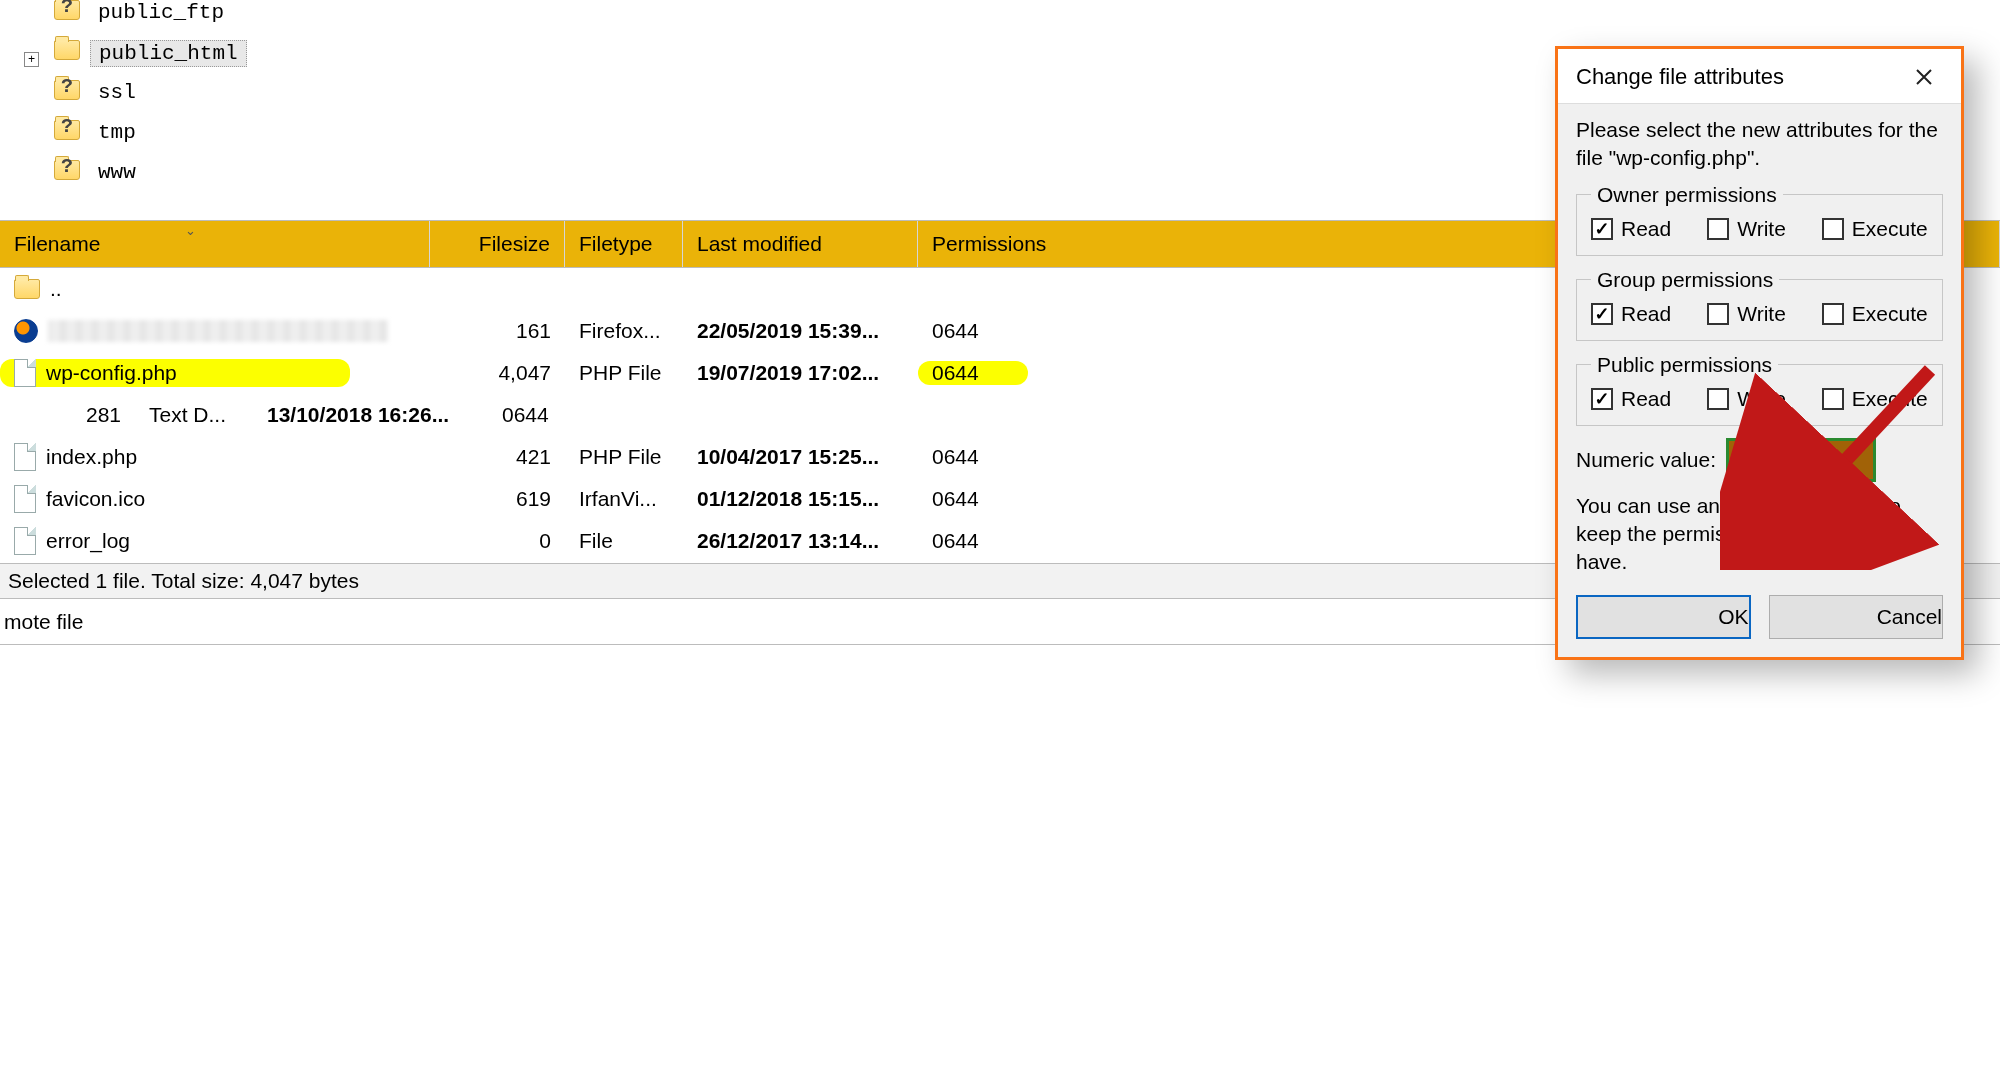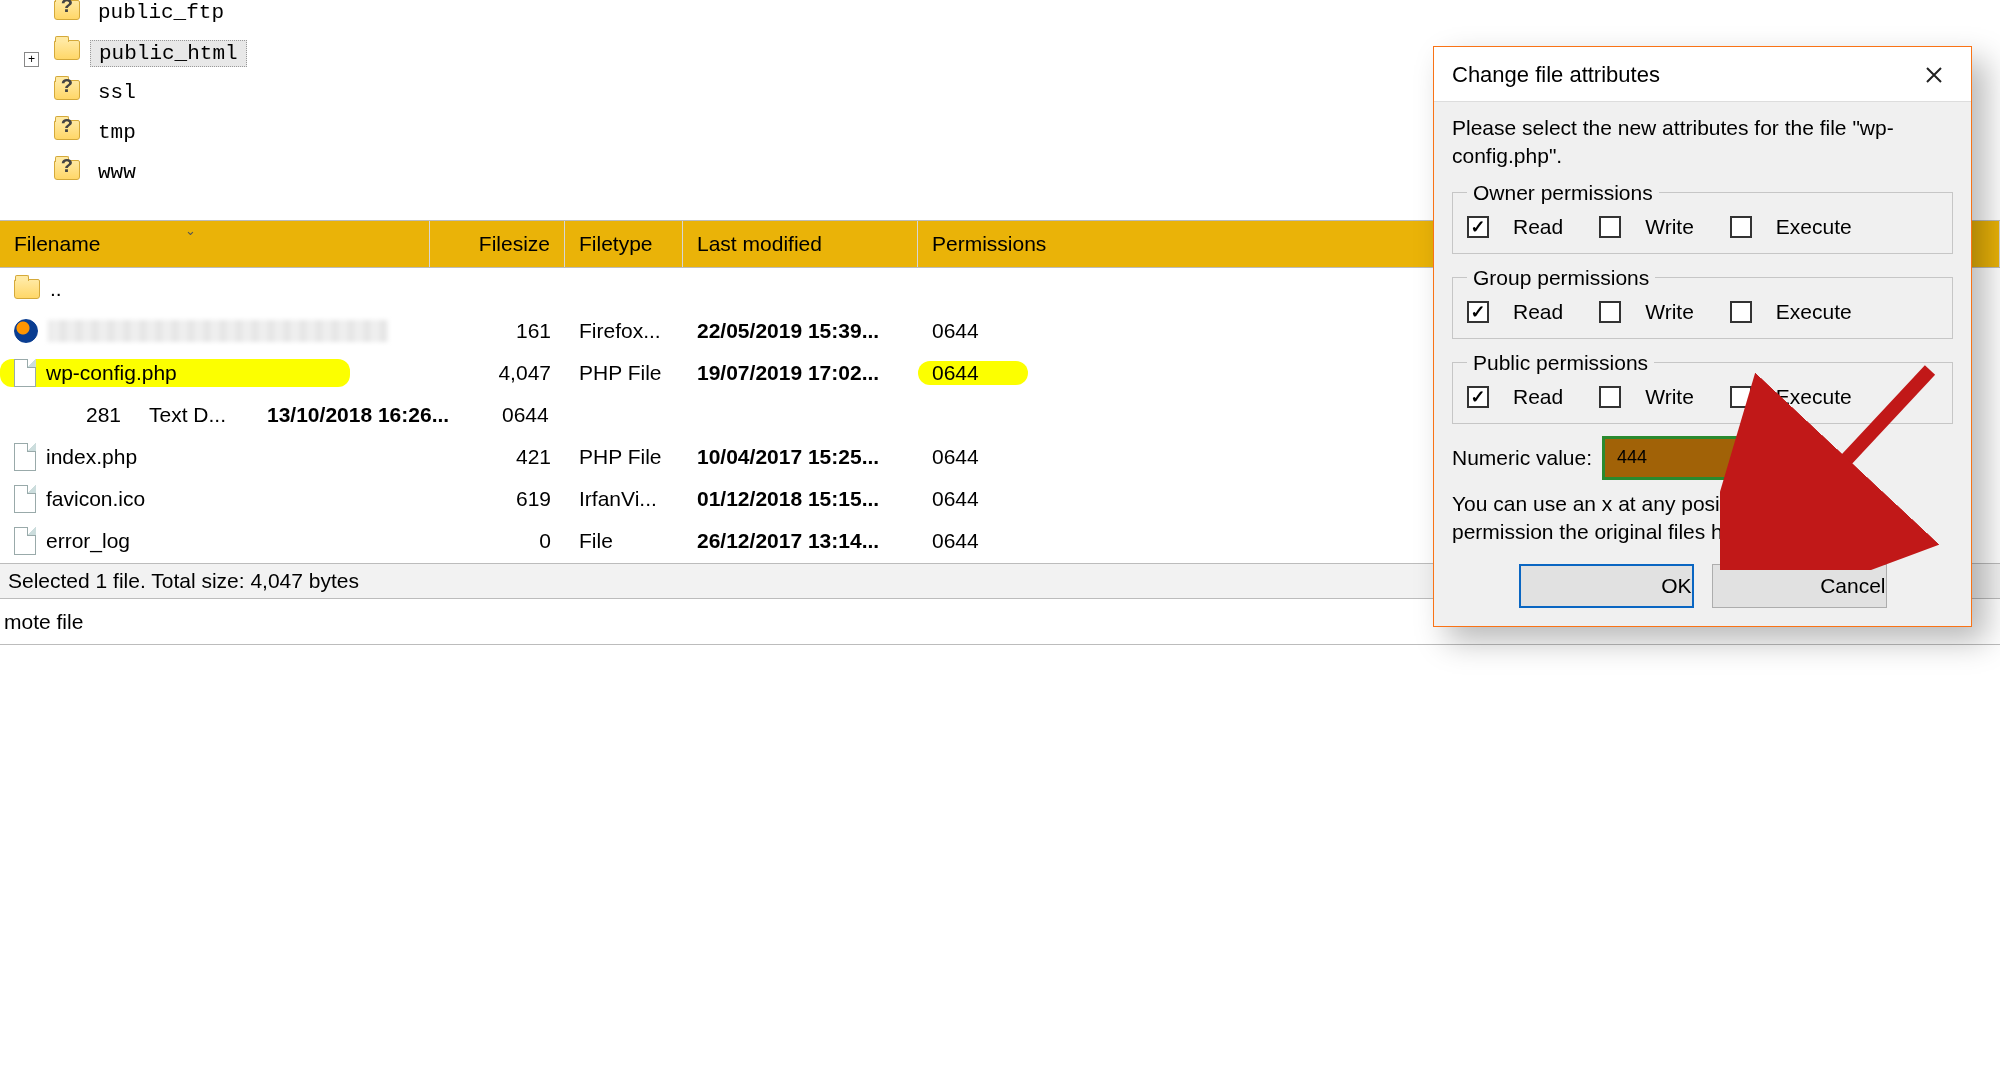--- a/index.html
+++ b/index.html
@@ -195,25 +195,25 @@
     height: 46px;
     border-bottom: 1px solid #bcbcbc;
     display: flex;
     align-items: center;
     padding-left: 4px;
   }
 
   
   .dialog {
     position: absolute;
-    right: 28px;
+    right: 36px;
     top: 46px;
-    width: 539px;
+    width: 409px;
     background: #fff;
-    border: 1px solid #f97316;
+    border: 3px solid #f97316;
     box-shadow: 14px 14px 30px rgba(0,0,0,0.28);
   }
   .dialog-title {
     display: flex;
     align-items: center;
     justify-content: space-between;
     padding: 12px 18px 10px;
   }
   .dialog-title-text { font-size: 22px; }
   .close-x {
@@ -239,21 +239,21 @@
     background: #f0f0f0;
   }
   .perm-row {
     display: flex;
     gap: 36px;
     align-items: center;
   }
   .perm-item {
     display: flex;
     align-items: center;
-    gap: 24px;
+    gap: 8px;
   }
   .cb {
     width: 22px; height: 22px;
     border: 2px solid #333;
     background: #fff;
     display: inline-flex;
     align-items: center;
     justify-content: center;
     flex-shrink: 0;
   }

